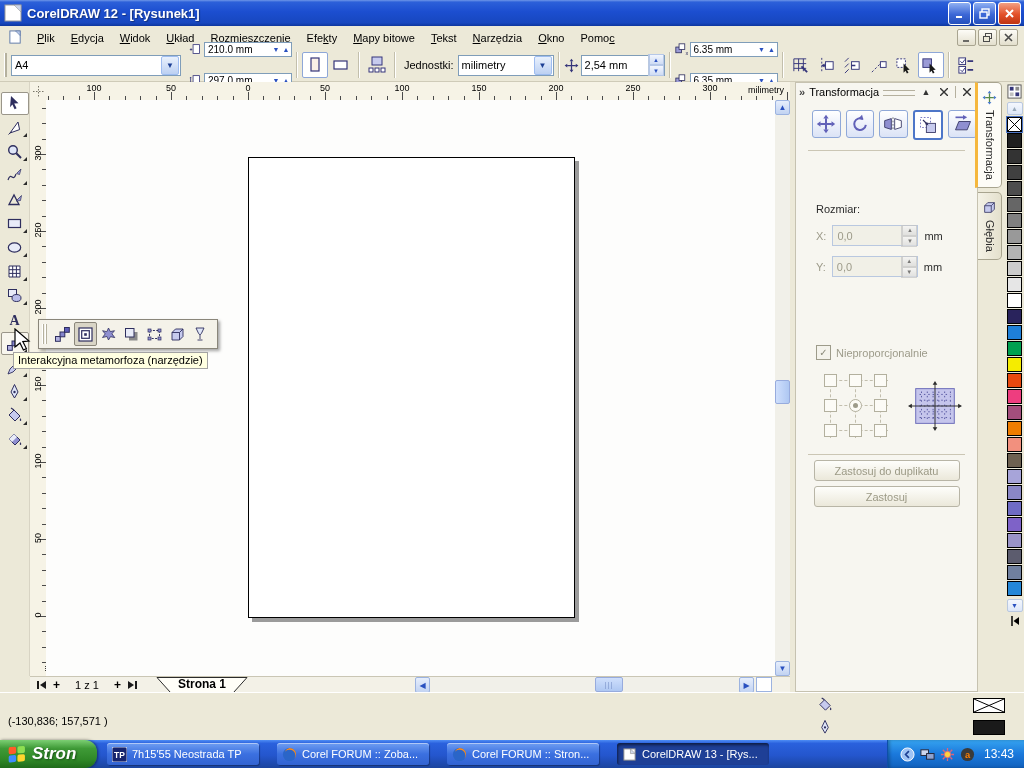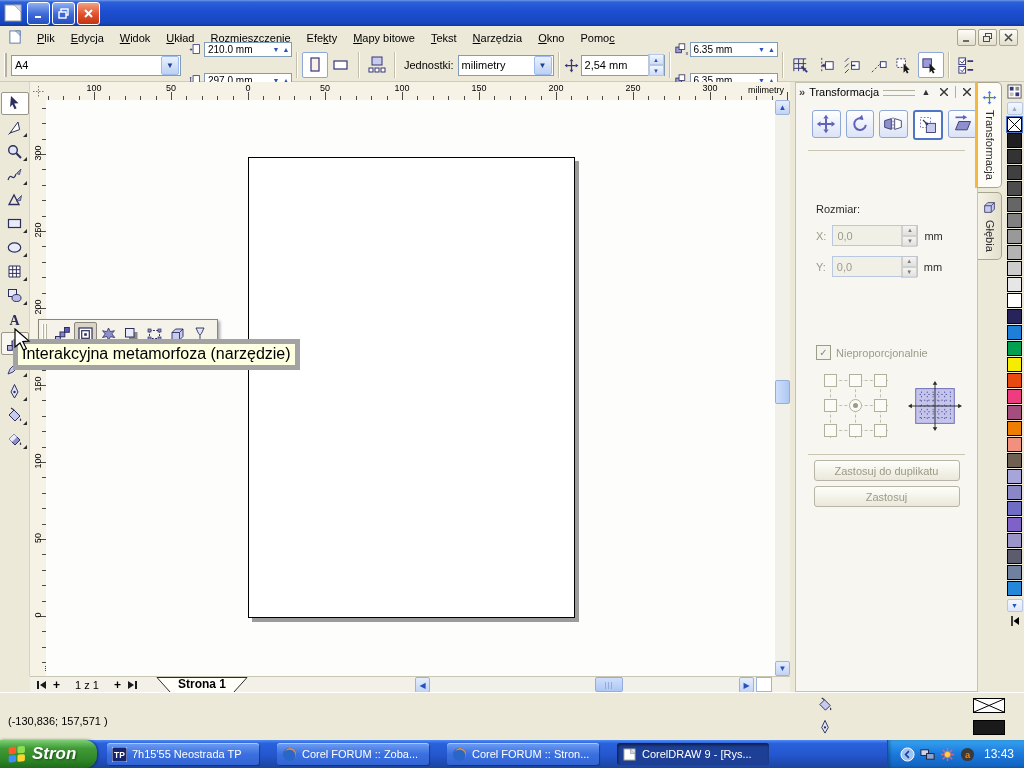--- a/index.html
+++ b/index.html
@@ -74,21 +74,21 @@
   .tool.selected{background:#fff;border-color:#9a968a;}
   .tool.hover{background:#f8f6ee;border-color:#9a968a;}
   .tool.has-flyout::after{content:'';position:absolute;right:1px;bottom:1px;border-left:4px solid transparent;border-bottom:4px solid #2b2b2b;}
 
   
   .flyout{left:38px;top:319px;height:28px;background:#f4f2e9;border:1px solid #8a867a;box-shadow:2px 2px 3px rgba(0,0,0,.35);display:flex;align-items:center;padding:0 5px 0 3px;z-index:6;}
   .fgrip{width:5px;height:20px;margin-right:4px;background:linear-gradient(90deg,#fff 0 1px,#b5b19e 1px 2px,#f4f2e9 2px 3px,#fff 3px 4px,#b5b19e 4px 5px);}
   .f-tool{width:21px;height:22px;display:flex;align-items:center;justify-content:center;border:1px solid transparent;border-radius:2px;}
   .f-tool svg{width:17px;height:17px;}
   .f-tool.pressed{background:#d9d5c6;border-color:#8a867a;}
-  .tooltip{left:13px;top:339px;background:#ffffe1;border:5px solid #a3a3a3;padding:1px 4px 2px 4px;font-size:16px;z-index:7;white-space:nowrap;}
+  .tooltip{left:13px;top:352px;background:#ffffe1;border:1px solid #a3a3a3;padding:1px 4px 2px 4px;font-size:11px;z-index:7;white-space:nowrap;}
   .cursor{left:14px;top:328px;z-index:8;}
 
   
   .docker{left:795px;top:82px;width:183px;height:610px;background:#f7f6f0;border:1px solid #c6c2b0;box-sizing:border-box;}
   .dheader{height:18px;display:flex;align-items:center;gap:4px;padding:0 3px;}
   .dheader .chev{color:#444;font-size:11px;font-weight:bold;}
   .dheader .dfill{flex:1;height:4px;border-top:1px solid #b5b09e;border-bottom:1px solid #b5b09e;margin-top:1px;}
   .dhbtn{width:14px;height:14px;display:flex;align-items:center;justify-content:center;color:#333;font-size:9px;}
   .dvr{width:1px;height:12px;background:#b5b09e;}
   .d-tools{display:flex;gap:5px;padding:9px 0 6px 16px;}
@@ -158,20 +158,21 @@
 
 <div class="screen">
 
   <div class="abs titlebar">
     <span>
         <svg width="18" height="18" viewBox="0 0 18 18">
           <rect x="1" y="1" width="16" height="16" fill="#fff" stroke="#9a9a9a"></rect>
           <path d="M10 1l7 7V1z" fill="#cdd6ea" stroke="#9a9a9a" stroke-width=".6"></path>
         </svg>
       </span>
+    <span class="title">CorelDRAW 12 - [Rysunek1]</span>
     <span class="tbtns">
       <span class="tbtn min">
           <svg width="11" height="11" viewBox="0 0 11 11">
             <path d="M2 9h6" stroke="#fff" stroke-width="2"></path>
           </svg>
         </span>
       <span class="tbtn res">
           <svg width="11" height="11" viewBox="0 0 11 11">
             <rect x="3" y="1" width="7" height="6" fill="none" stroke="#fff" stroke-width="1.4"></rect>
             <rect x="1" y="4" width="7" height="6" fill="#3c67d6" stroke="#fff" stroke-width="1.4"></rect>
@@ -1006,21 +1007,21 @@
           </span>
           <span>Corel FORUM :: Stron...</span>
         </span>
         <span class="task active">
           <span>
             <svg viewBox="0 0 16 16" width="15" height="15">
               <rect x="2" y="2" width="12" height="12" fill="#fff" stroke="#888"></rect>
               <path d="M9 2l5 5H9z" fill="#cfd8ea" stroke="#888" stroke-width=".6"></path>
             </svg>
           </span>
-          <span>CorelDRAW 9 - [Rys...</span>
+          <span>CorelDRAW 13 - [Rys...</span>
         </span>
       </span>
     <span class="tray">
       <span>
           <svg width="15" height="15" viewBox="0 0 16 16">
             <circle cx="8" cy="8" r="7" fill="#9ec3f5" stroke="#fff"></circle>
             <path d="M9.5 4.5L6 8l3.5 3.5" fill="none" stroke="#1c3f94" stroke-width="1.8"></path>
           </svg>
         </span>
       <span>

